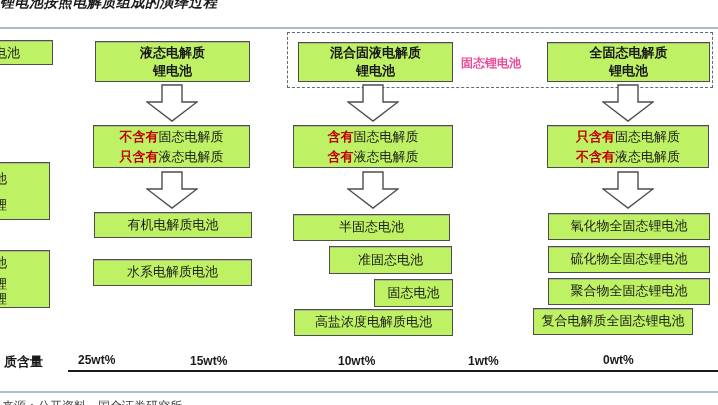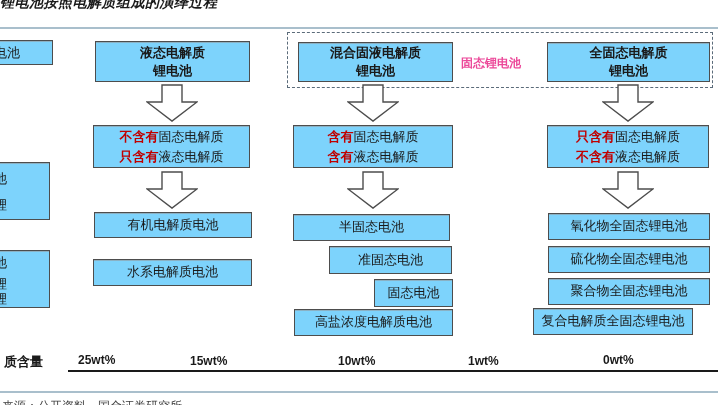--- a/index.html
+++ b/index.html
@@ -1,18 +1,18 @@
 <!DOCTYPE html>
 <html><head>
 <meta charset="utf-8">
 <style>
   html,body{margin:0;padding:0;background:#fff;}
   #stage{position:relative;width:718px;height:405px;background:#fff;overflow:hidden;
          font-family:"Liberation Sans",sans-serif;color:#1a1a1a;}
-  .box{position:absolute;background:#7dd3fc;border:1px solid #4d4d4d;box-sizing:border-box;
+  .box{position:absolute;background:#bef264;border:1px solid #4d4d4d;box-sizing:border-box;
        display:flex;align-items:center;justify-content:center;text-align:center;
        font-size:13px;line-height:1.4;color:#1a1a1a;
        box-shadow:inset 0 1px 0 rgba(150,150,150,.55);}
   .box.twoline{flex-direction:column;font-weight:bold;line-height:18px;}
   .criteria{flex-direction:column;line-height:20px;}
   .criteria .red{color:#c00000;font-weight:bold;}
   .dashedgroup{position:absolute;border:1px dashed #5b6b7a;box-sizing:border-box;background:transparent;}
   .arrow{position:absolute;width:52px;}
   .title{position:absolute;font-family:"Liberation Serif",serif;font-style:italic;font-weight:bold;
          font-size:14px;letter-spacing:.5px;white-space:nowrap;}

